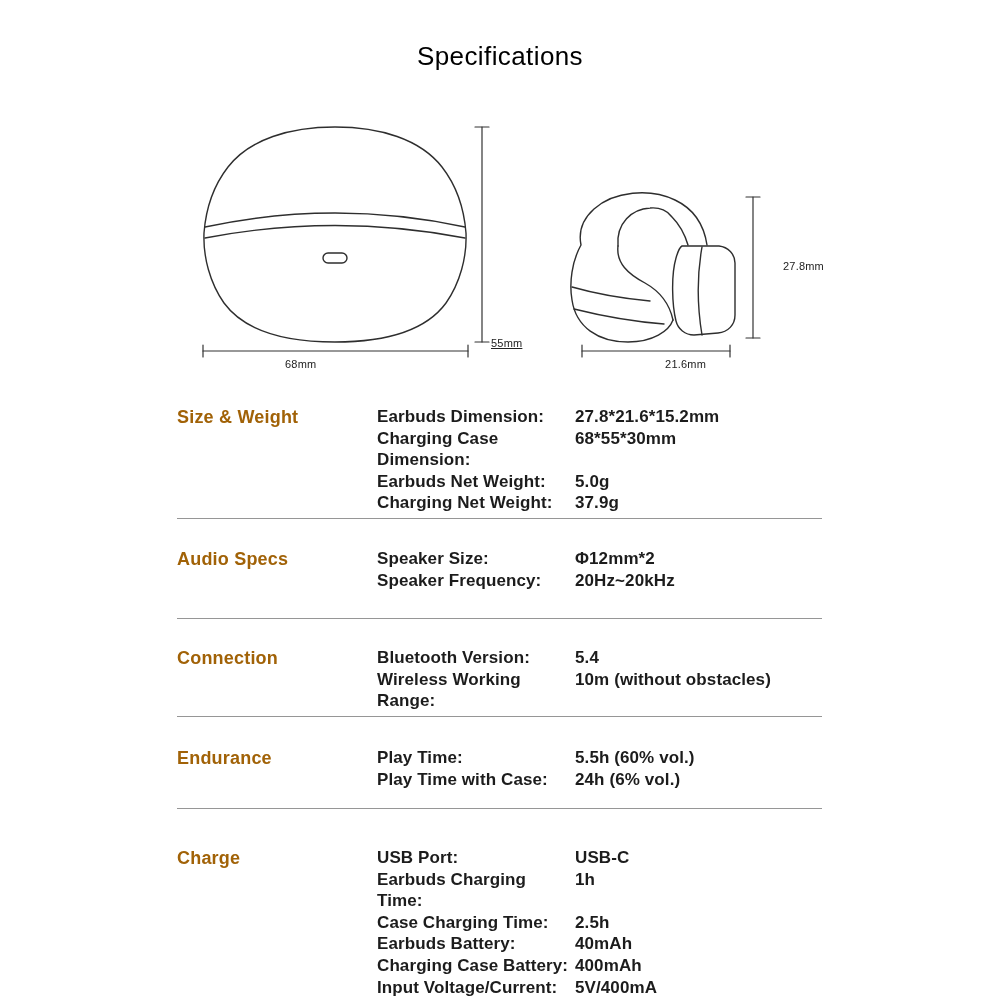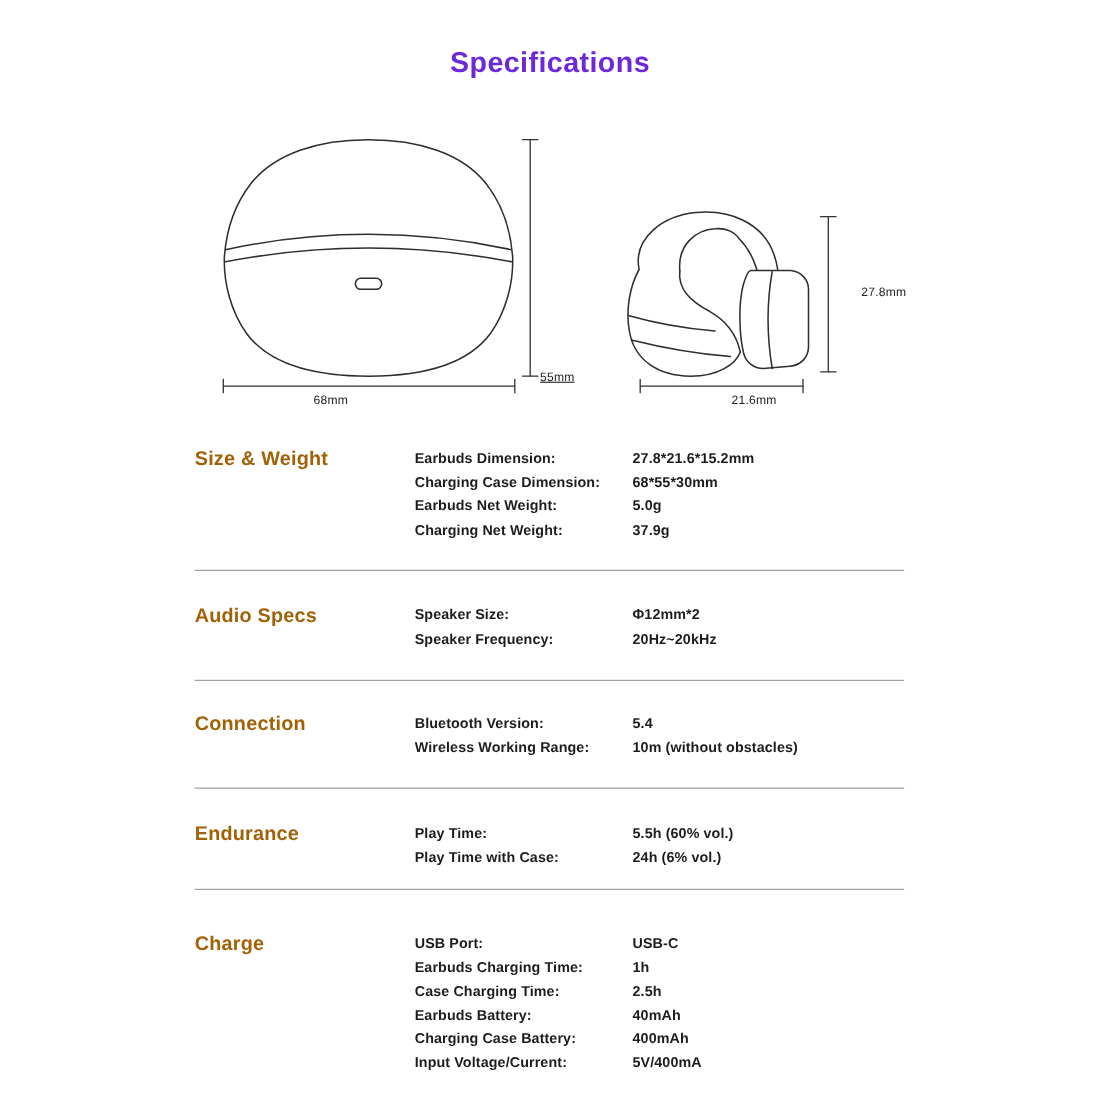--- a/index.html
+++ b/index.html
@@ -2,39 +2,39 @@
 <html><head>
 <meta charset="utf-8">
 <style>
   html,body{margin:0;padding:0;background:#ffffff;}
   .page{
     position:relative;width:1000px;height:1000px;background:#ffffff;
     font-family:"Liberation Sans",sans-serif;color:#1a1a1a;overflow:hidden;
   }
   .title{
     position:absolute;top:41px;left:0;width:100%;text-align:center;margin:0;
-    font-size:26px;font-weight:700;letter-spacing:0.4px;color:#6d28d9;
+    font-size:26px;font-weight:400;letter-spacing:0.4px;color:#000000;
   }
   .diagram{position:absolute;left:170px;top:115px;width:660px;height:272px;}
   .diagram svg{position:absolute;left:0;top:0;}
   .dim{position:absolute;font-size:11px;font-weight:500;color:#222222;letter-spacing:0.2px;}
   .dim-case-h{left:321px;top:222px;text-decoration:underline;}
   .dim-case-w{left:115px;top:243px;width:100px;text-align:left;}
   .dim-bud-h{left:613px;top:145px;}
   .dim-bud-w{left:436px;top:243px;width:100px;text-align:right;}
 
   .spec-table{position:absolute;left:0;top:0;width:1000px;height:1000px;}
   .spec-section{position:absolute;left:177px;width:645px;}
   .s1{top:406px}.s2{top:548px}.s3{top:647px}.s4{top:747px}.s5{top:847px}
   .section-title{
     position:absolute;left:0;top:1px;margin:0;
     font-size:18px;font-weight:700;letter-spacing:0.2px;color:#a16207;
   }
   .rows{margin-left:200px;}
-  .spec-row{display:flex;line-height:21.6px;font-size:13px;font-weight:600;letter-spacing:0.1px;color:#1c1c1c;}
+  .spec-row{display:flex;line-height:21.6px;font-size:17px;font-weight:600;letter-spacing:0.1px;color:#1c1c1c;}
   .spec-label{width:198px;flex:none;}
   .spec-value{flex:1;}
   .divider{position:absolute;left:177px;width:645px;height:1px;background:#969696;}
   .d1{top:518px}.d2{top:618px}.d3{top:716px}.d4{top:808px}
 </style>
 </head>
 <body>
 
 <div class="page">
 

